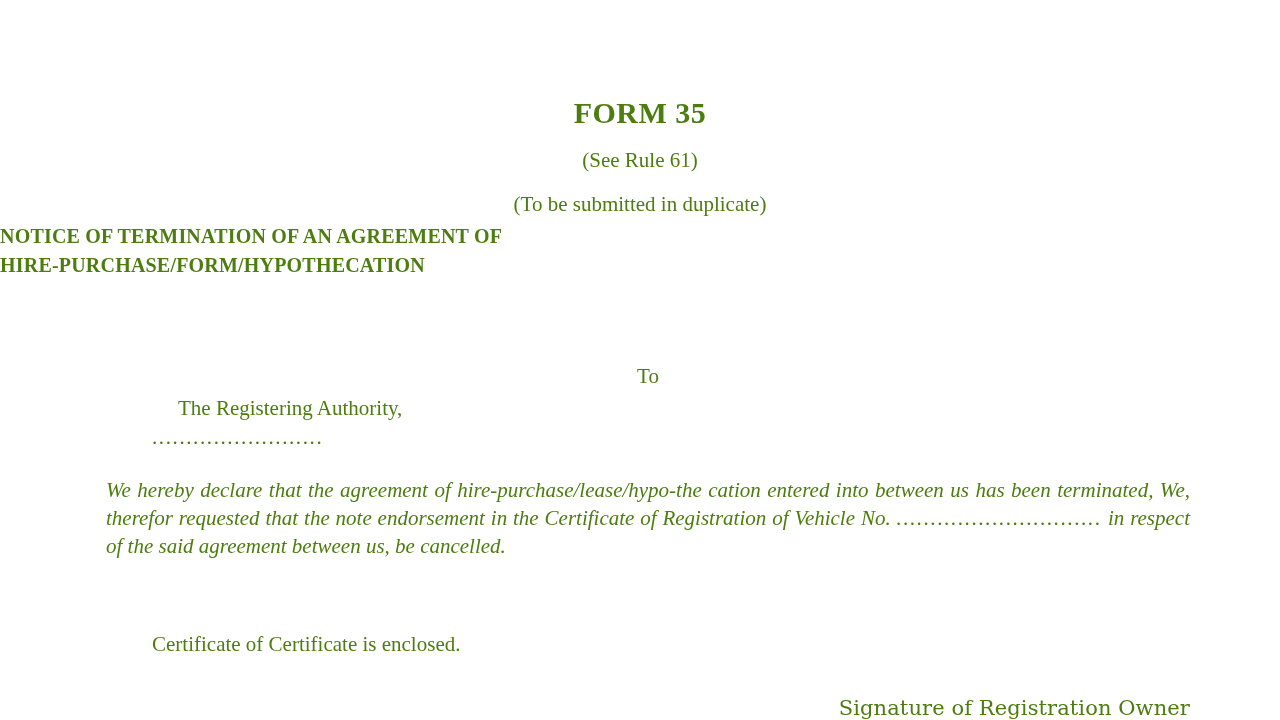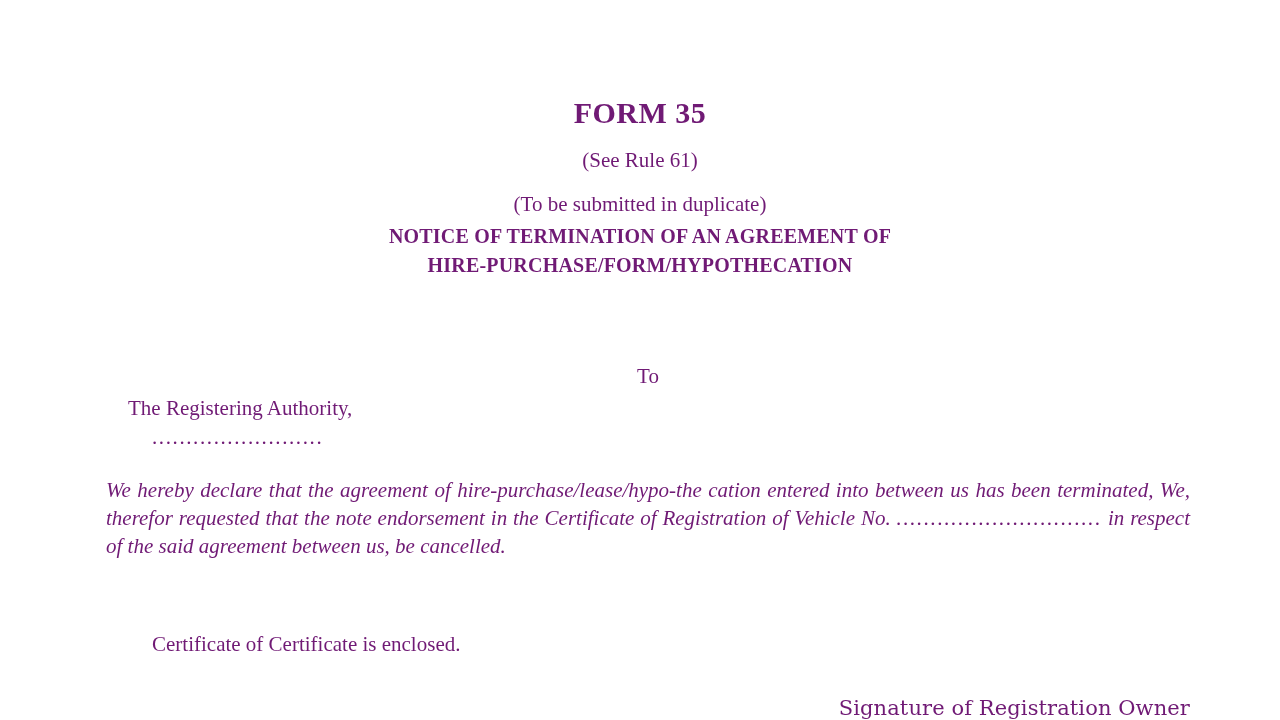--- a/index.html
+++ b/index.html
@@ -7,21 +7,21 @@
     padding: 0;
     background: #ffffff;
   }
   .page {
     position: relative;
     width: 1280px;
     height: 720px;
     background: #ffffff;
     overflow: hidden;
     font-family: "Liberation Serif", "DejaVu Serif", serif;
-    color: #701a75;
+    color: #4d7c0f;
     -webkit-font-smoothing: antialiased;
   }
 
   
   .title-block {
     position: absolute;
     left: 0;
     top: 96px;
     width: 1280px;
     text-align: center;
@@ -43,21 +43,20 @@
     line-height: 28px;
     margin: 8px;
   }
 
   
   .subject-heading {
     position: absolute;
     left: 0;
     top: 222px;
     width: 1280px;
-    text-align: center;
   }
   .subject-heading .sh-line {
     font-size: 20px;
     font-weight: bold;
     line-height: 29px;
     letter-spacing: 0.2px;
     margin: 0;
   }
 
   
@@ -68,21 +67,21 @@
     width: 1084px;
   }
   .to-label {
     font-size: 21px;
     line-height: 28px;
     text-align: center;
   }
   .authority-line {
     font-size: 21px;
     line-height: 28px;
-    margin-left: 22px;
+    margin-left: 72px;
     margin-top: 4px;
   }
   .dotted-blank {
     display: inline-block;
     overflow: hidden;
     white-space: nowrap;
     vertical-align: baseline;
     letter-spacing: 1.6px;
   }
   .authority-dots {

